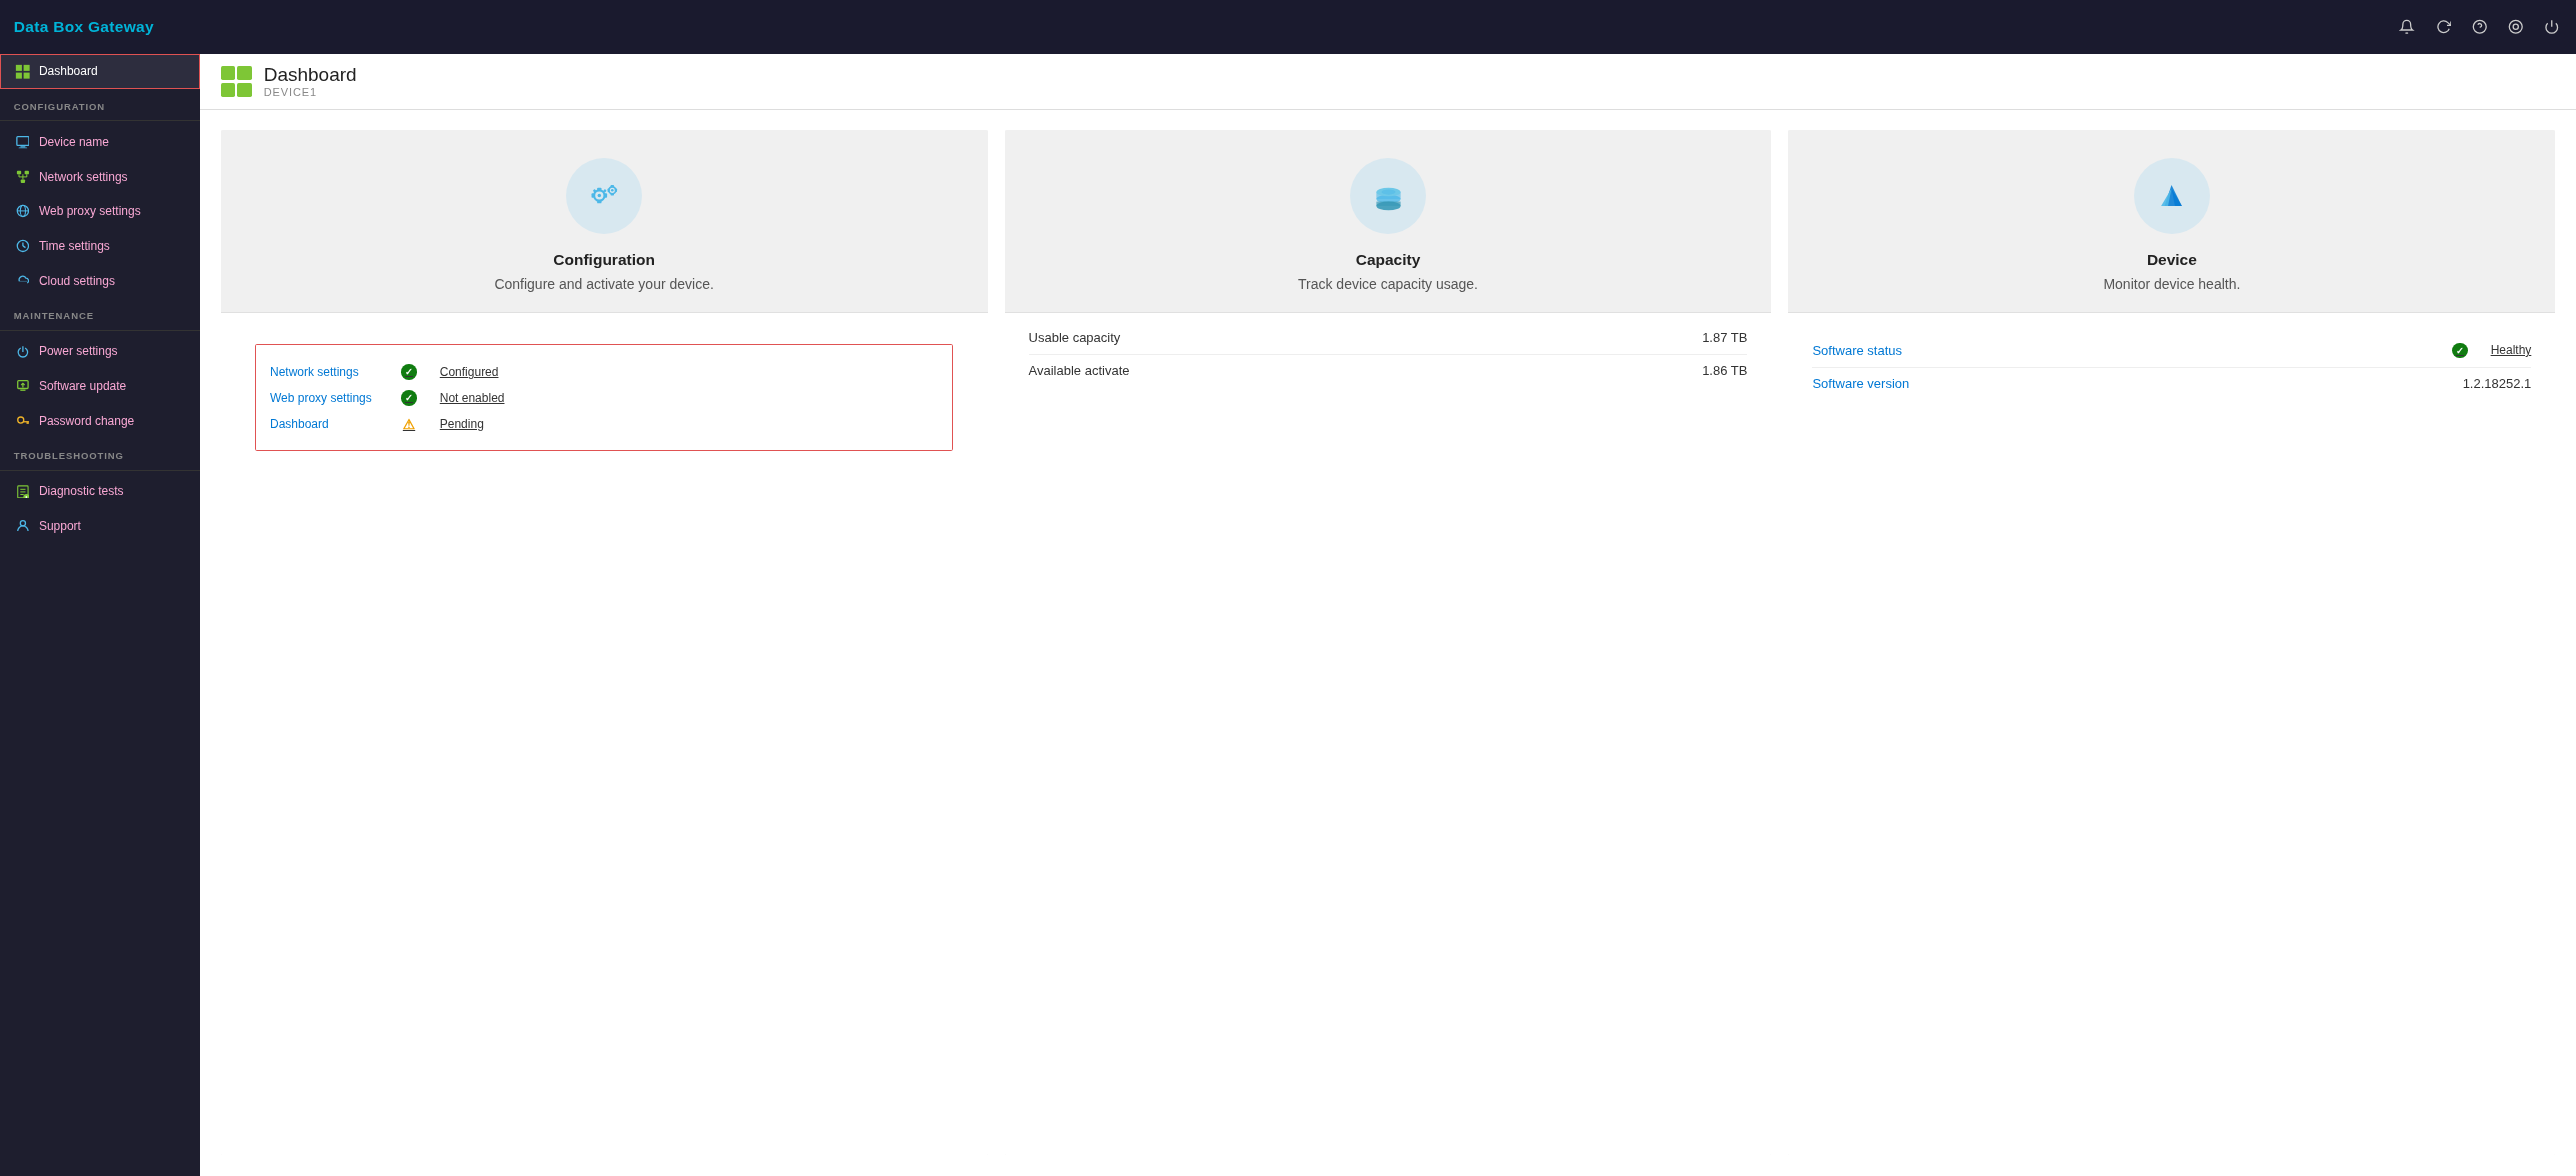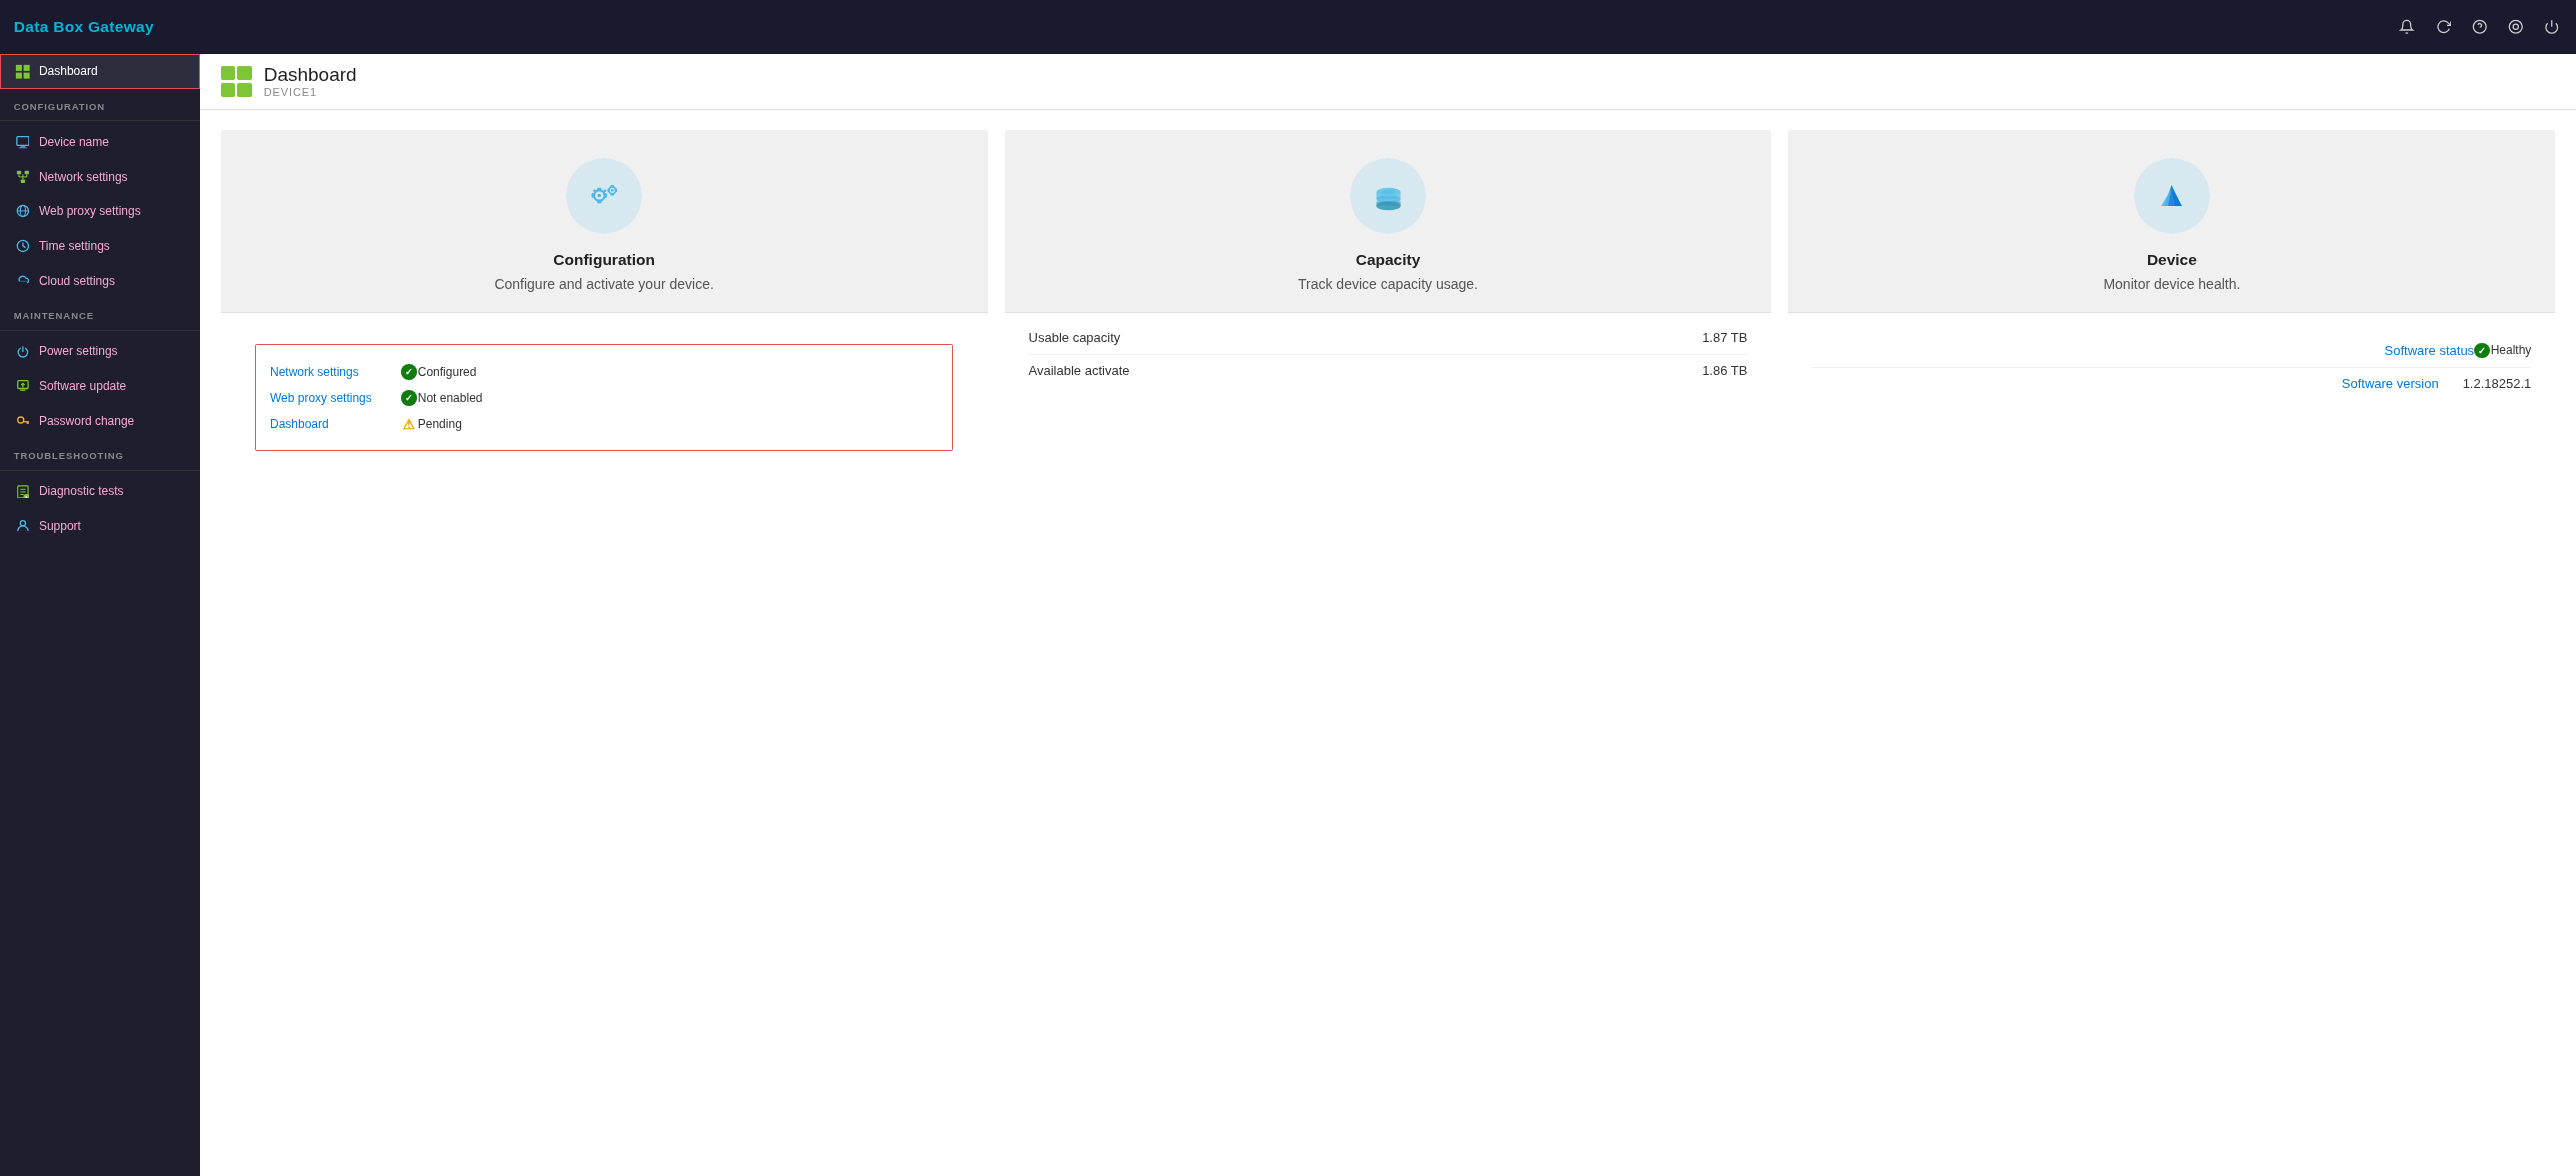--- a/index.html
+++ b/index.html
@@ -206,23 +206,24 @@
       color: #0078d4;
       font-size: 12px;
       text-decoration: none;
       min-width: 121px;
       cursor: pointer;
     }
 
     .status-item {
       display: flex;
       align-items: center;
-      gap: 1px;
+      gap: 23px;
       font-size: 12px;
       color: #333;
+      text-decoration: underline;
     }
 
     .status-dot-green {
       width: 15.5px;
       height: 15.5px;
       border-radius: 50%;
       background: #107c10;
       display: flex;
       align-items: center;
       justify-content: center;
@@ -255,21 +256,21 @@
       font-size: 13px;
       color: #333;
       border-bottom: 0.9px solid #eee;
     }
     .capacity-row:last-child { border-bottom: none; }
     .capacity-value { font-weight: 500; }
 
     
     .device-row {
       display: flex;
-      justify-content: flex-end;
+      justify-content: space-between;
       padding: 8.6px 0;
       font-size: 13px;
       border-bottom: 0.9px solid #eee;
     }
     .device-row:last-child { border-bottom: none; }
     .device-link {
       color: #0078d4;
       cursor: pointer;
       text-decoration: none;
     }

